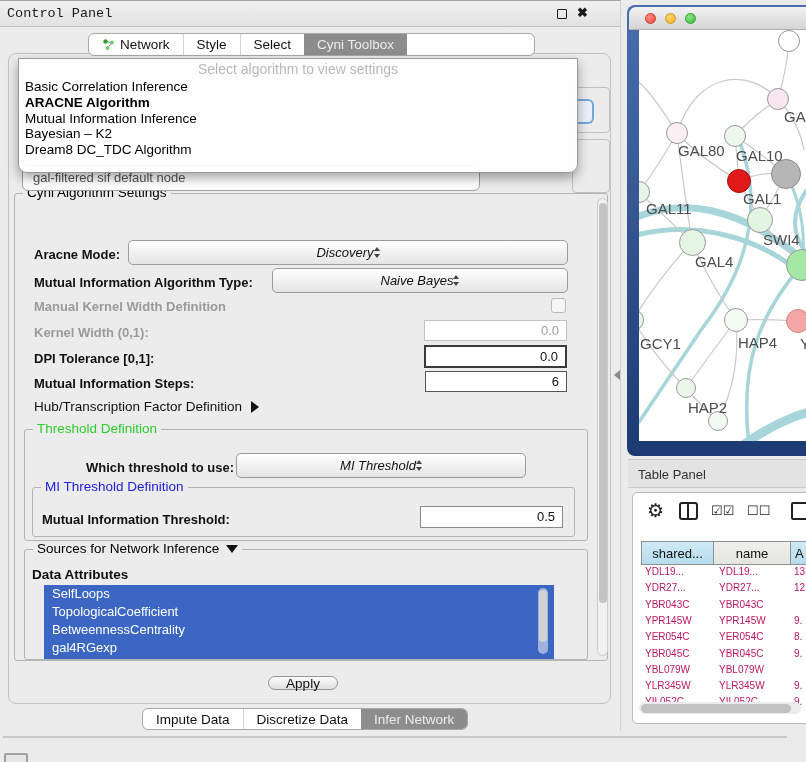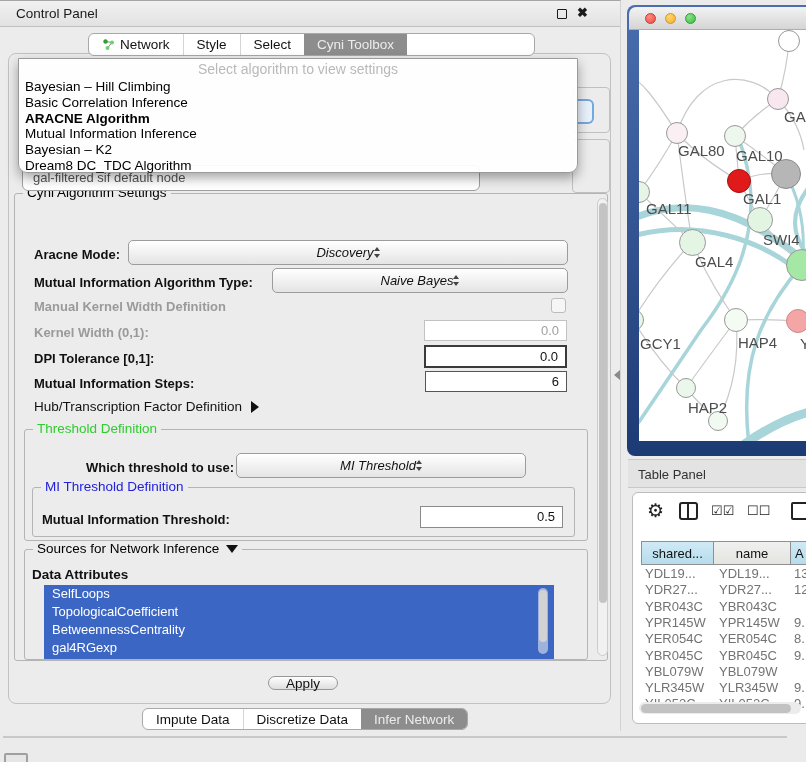--- a/index.html
+++ b/index.html
@@ -7,21 +7,21 @@
   body { font-family:"Liberation Sans", sans-serif; background:#ebebeb; }
   #app { position:relative; width:806px; height:762px; overflow:hidden; background:#ebebeb; }
   .abs { position:absolute; }
 
   
   .cp-window { left:0; top:4; width:621px; height:731px; background:#ececec;
                border-top:1px solid #a5a5a5; border-right:1px solid #d2d2d2; }
   .cp-titlebar { left:0; top:0; width:100%; height:26px;
                  background:linear-gradient(#f1f1f1,#e2e2e2);
                  border-bottom:1px solid #c0c0c0; }
-  .cp-title { left:16px; top:5px; font-size:13.5px; color:#1a1a1a; }
+  .cp-title { left:7px; top:5px; font-size:13.5px; color:#1a1a1a;font-family:Liberation Mono, monospace; }
   .float-ic { left:557px; top:8px; width:10px; height:10px; border:1.5px solid #1a1a1a; border-radius:1px; }
   .close-ic { left:577px; top:4px; font-size:13px; font-weight:bold; color:#1a1a1a; }
 
   .cp-inner { left:8px; top:52px; width:603px; height:651px; background:#ececec;
               border:1.5px solid #c2c2c2; border-radius:8px; }
 
   
   .tabstrip { display:inline-flex; border:1px solid #a8a8a8; border-radius:6px;
               background:#fff; overflow:hidden; height:23px; }
   .tab { display:flex; align-items:center; gap:5px; padding:0 13px; font-size:13.5px;
@@ -106,21 +106,21 @@
   .tp-title { left:10px; top:7px; font-size:13px; color:#333; }
   .tp-panel { left:632px; top:492px; width:190px; height:232px; background:#ffffff;
               border:1px solid #bdbdbd; border-radius:6px; overflow:hidden; }
   .tool-ic { position:absolute; color:#222; }
   .cols-ic { width:19px; height:18px; border:2px solid #222; border-radius:3px; }
   .cols-ic div { width:50%; height:100%; border-right:2px solid #222; }
   .partial-ic { width:18px; height:18px; border:2px solid #222; border-radius:2px; }
   .th { position:absolute; height:24px; line-height:24px; text-align:center; font-size:13px;
         color:#111; border:1px solid #909090; border-left:none; }
   .th.first { border-left:1px solid #909090; }
-  .td { position:absolute; font-size:13px; color:#737373; white-space:nowrap; }
+  .td { position:absolute; font-size:10px; color:#be185d; white-space:nowrap; }
   .hscroll { position:absolute; background:#ececec; border-radius:6px; }
   .hthumb { position:absolute; top:1.5px; height:9px; background:#c2c2c2; border-radius:5px; }
 
   .bottom-divider { left:3px; top:736px; width:784px; height:1.5px; background:#c8c8c8; }
   .mini-box { left:4px; top:753px; width:24px; height:14px; border:2px solid #a0a0a0;
               background:#e6e6e6; border-radius:2px; }
 </style>
 </head>
 <body>
 
@@ -162,21 +162,20 @@
     </div>
 
     <span class="abs ghost-label">Inference Algorithm</span>
     <div class="abs net-select">gal-filtered sif default node</div>
     <div class="abs sliver-grp" style="left:572px; top:86px; width:38px; height:46px;"></div>
     <div class="abs sliver-combo"></div>
     <div class="abs sliver-grp" style="left:572px; top:138px; width:38px; height:54px;"></div>
 
     <div class="abs popup">
       <div class="popup-ph">Select algorithm to view settings</div>
-      <div class="popup-it">Bayesian – Hill Climbing</div>
       <div class="popup-it">Basic Correlation Inference</div>
       <div class="popup-it bold">ARACNE Algorithm</div>
       <div class="popup-it">Mutual Information Inference</div>
       <div class="popup-it">Bayesian – K2</div>
       <div class="popup-it">Dream8 DC_TDC Algorithm</div>
     </div>
 
     <div class="abs grp" style="left:14px; top:192px; width:594px; height:468px;">
       <span class="legend">Cyni Algorithm Settings</span>
 

